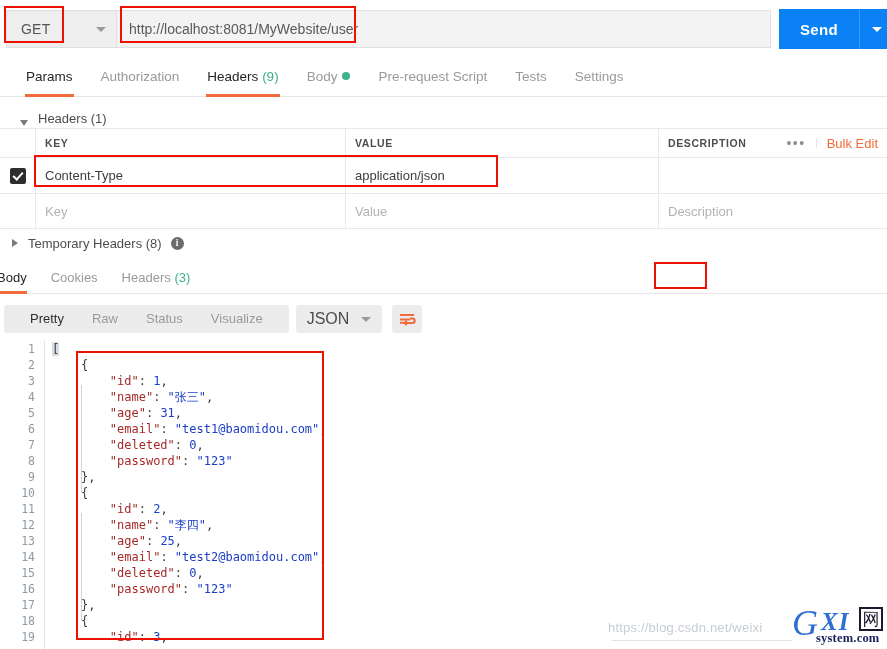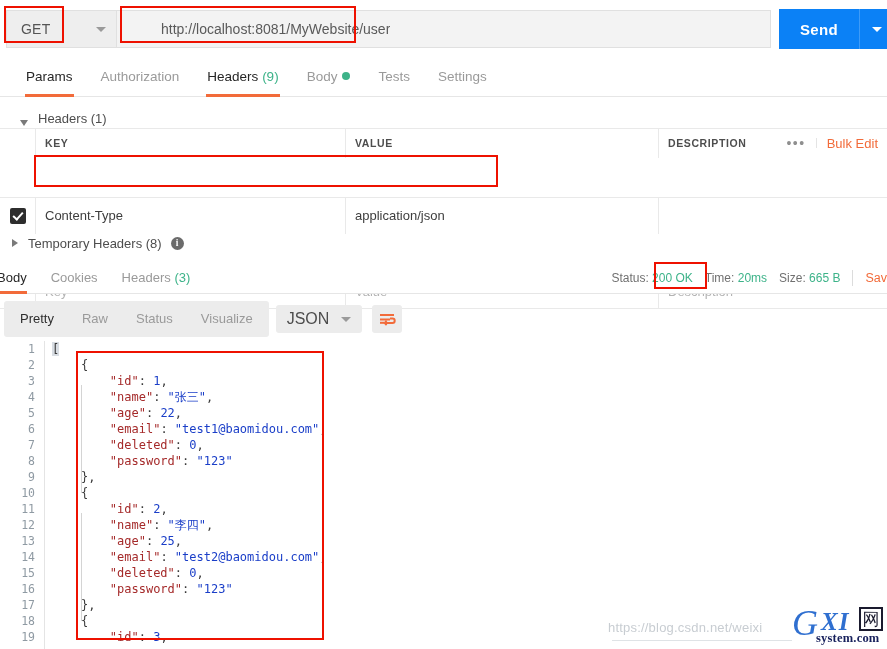--- a/index.html
+++ b/index.html
@@ -28,21 +28,21 @@
     width: 0; height: 0; border-left: 5px solid transparent;
     border-right: 5px solid transparent; border-top: 5px solid #9a9a9a;
   }
   .url-box {
     flex: 1; height: 38px; background: #f3f3f3;
     border: 1px solid #e0e0e0; display: flex; align-items: center;
     padding: 0 12px; margin-right: 8px; min-width: 0;
   }
   .url-text {
     font-size: 14px; color: #5a5a5a; white-space: nowrap;
-    overflow: hidden; text-overflow: clip; margin-left: 32px;
+    overflow: hidden; text-overflow: clip;
   }
   .send-wrap { display: flex; flex: none; height: 40px; margin-right: -6px; }
   .send-btn {
     background: #0b81f6; color: #ffffff; font-size: 15px; font-weight: bold;
     width: 80px; display: flex; align-items: center; justify-content: center;
     border: none; cursor: pointer; letter-spacing: .3px;
   }
   .send-split {
     background: #0b81f6; width: 34px; display: flex; align-items: center;
     justify-content: center; border-left: 1px solid #3d9bf8; cursor: pointer;
@@ -97,21 +97,21 @@
   }
   .c-key { width: 310px; flex: none; border-right: 1px solid #e9e9e9; padding: 0 9px; }
   .c-val { width: 313px; flex: none; border-right: 1px solid #e9e9e9; padding: 0 9px; }
   .c-desc { flex: 1; padding: 0 9px; min-width: 0; display: flex; align-items: center; }
   .head-row .cell-txt {
     font-size: 10.5px; font-weight: bold; color: #4d4d4d;
     letter-spacing: .6px;
   }
   .head-row { height: 29px; align-items: center; background: #fff; }
   .head-row > div { display: flex; align-items: center; height: 29px; }
-  .data-row { height: 36px; align-items: center; margin-top: 40px; }
+  .data-row { height: 36px; align-items: center; }
   .data-row > div { display: flex; align-items: center; height: 36px; }
   .cell-txt { font-size: 13px; color: #3d3d3d; }
   .cell-ph { font-size: 13px; color: #b3b3b3; }
   .chk {
     width: 16px; height: 16px; background: #2d2d2d; border-radius: 2px;
     position: relative; cursor: pointer;
   }
   .chk::after {
     content: ""; position: absolute; left: 5px; top: 2px; width: 4px; height: 8px;
     border: solid #fff; border-width: 0 2px 2px 0; transform: rotate(42deg);
@@ -163,21 +163,21 @@
   .meta .sep { width: 1px; height: 16px; background: #dcdcdc; }
   .save-resp { color: #f26b3a; font-size: 12.5px; cursor: pointer; }
 
   
   .fmt-bar {
     position: absolute; left: 0; top: 297px; width: 887px; height: 44px;
     display: flex; align-items: center; padding-left: 4px; gap: 0;
   }
   .fmt-group {
     display: flex; align-items: center; background: #ececec; border-radius: 3px;
-    height: 36px; padding: 0 2px;
+    height: 28px; padding: 0 12px;
   }
   .fmt {
     font-size: 13px; color: #9a9a9a; padding: 0 14px; line-height: 28px;
     cursor: pointer;
   }
   .fmt.active { color: #2e2e2e; }
   .json-sel {
     display: flex; align-items: center; gap: 12px; background: #ececec;
     border-radius: 3px; height: 28px; padding: 0 11px; margin-left: 7px;
     cursor: pointer;
@@ -270,20 +270,21 @@
         <span class="caret-dn"></span>
       </div>
     </div>
   </div>
 
   <div class="req-tabs">
     <div class="tab active"><span>Params</span></div>
     <div class="tab"><span>Authorization</span></div>
     <div class="tab active"><span>Headers</span> <span class="cnt">(9)</span></div>
     <div class="tab"><span>Body</span><span class="dot-green"></span></div>
+    <div class="tab"><span>Pre-request Script</span></div>
     <div class="tab"><span>Tests</span></div>
     <div class="tab"><span>Settings</span></div>
   </div>
 
   <div class="hdr-section">
     <span class="tri-dn"></span>
     <span class="sec-title">Headers (1)</span>
   </div>
 
   <div class="tbl">
@@ -332,27 +333,20 @@
   <div class="temp-hdr">
     <span class="tri-rt"></span>
     <span class="sec-title">Temporary Headers (8)</span>
     <span class="info-ico">i</span>
   </div>
 
   <div class="resp-tabs">
     <div class="rtab active"><span>Body</span></div>
     <div class="rtab"><span>Cookies</span></div>
     <div class="rtab"><span>Headers</span> <span class="cnt">(3)</span></div>
-    <div class="meta">
-      <span><span class="lbl">Status:</span> <span class="vl">200 OK</span></span>
-      <span><span class="lbl">Time:</span> <span class="vl">20ms</span></span>
-      <span><span class="lbl">Size:</span> <span class="vl">665 B</span></span>
-      <span class="sep"></span>
-      <span class="save-resp">Sav</span>
-    </div>
   </div>
 
   <div class="fmt-bar">
     <div class="fmt-group">
       <span class="fmt active">Pretty</span>
       <span class="fmt">Raw</span>
       <span class="fmt">Status</span>
       <span class="fmt">Visualize</span>
     </div>
     <div class="json-sel">
@@ -390,21 +384,21 @@
         <div class="ln">16</div>
         <div class="ln">17</div>
         <div class="ln">18</div>
         <div class="ln">19</div>
       </div>
     <div class="code" id="code">
         <div class="cl"><span></span><span class="p bracket-sel">[</span></div>
         <div class="cl"><span>    </span><span class="p">{</span></div>
         <div class="cl"><span>        </span><span class="k">"id"</span><span class="p">: </span><span class="n">1</span><span class="p">,</span></div>
         <div class="cl"><span>        </span><span class="k">"name"</span><span class="p">: </span><span class="s">"张三"</span><span class="p">,</span></div>
-        <div class="cl"><span>        </span><span class="k">"age"</span><span class="p">: </span><span class="n">22</span><span class="p">,</span></div>
+        <div class="cl"><span>        </span><span class="k">"age"</span><span class="p">: </span><span class="n">31</span><span class="p">,</span></div>
         <div class="cl"><span>        </span><span class="k">"email"</span><span class="p">: </span><span class="s">"test1@baomidou.com"</span><span class="p">,</span></div>
         <div class="cl"><span>        </span><span class="k">"deleted"</span><span class="p">: </span><span class="n">0</span><span class="p">,</span></div>
         <div class="cl"><span>        </span><span class="k">"password"</span><span class="p">: </span><span class="s">"123"</span></div>
         <div class="cl"><span>    </span><span class="p">},</span></div>
         <div class="cl"><span>    </span><span class="p">{</span></div>
         <div class="cl"><span>        </span><span class="k">"id"</span><span class="p">: </span><span class="n">2</span><span class="p">,</span></div>
         <div class="cl"><span>        </span><span class="k">"name"</span><span class="p">: </span><span class="s">"李四"</span><span class="p">,</span></div>
         <div class="cl"><span>        </span><span class="k">"age"</span><span class="p">: </span><span class="n">25</span><span class="p">,</span></div>
         <div class="cl"><span>        </span><span class="k">"email"</span><span class="p">: </span><span class="s">"test2@baomidou.com"</span><span class="p">,</span></div>
         <div class="cl"><span>        </span><span class="k">"deleted"</span><span class="p">: </span><span class="n">0</span><span class="p">,</span></div>

